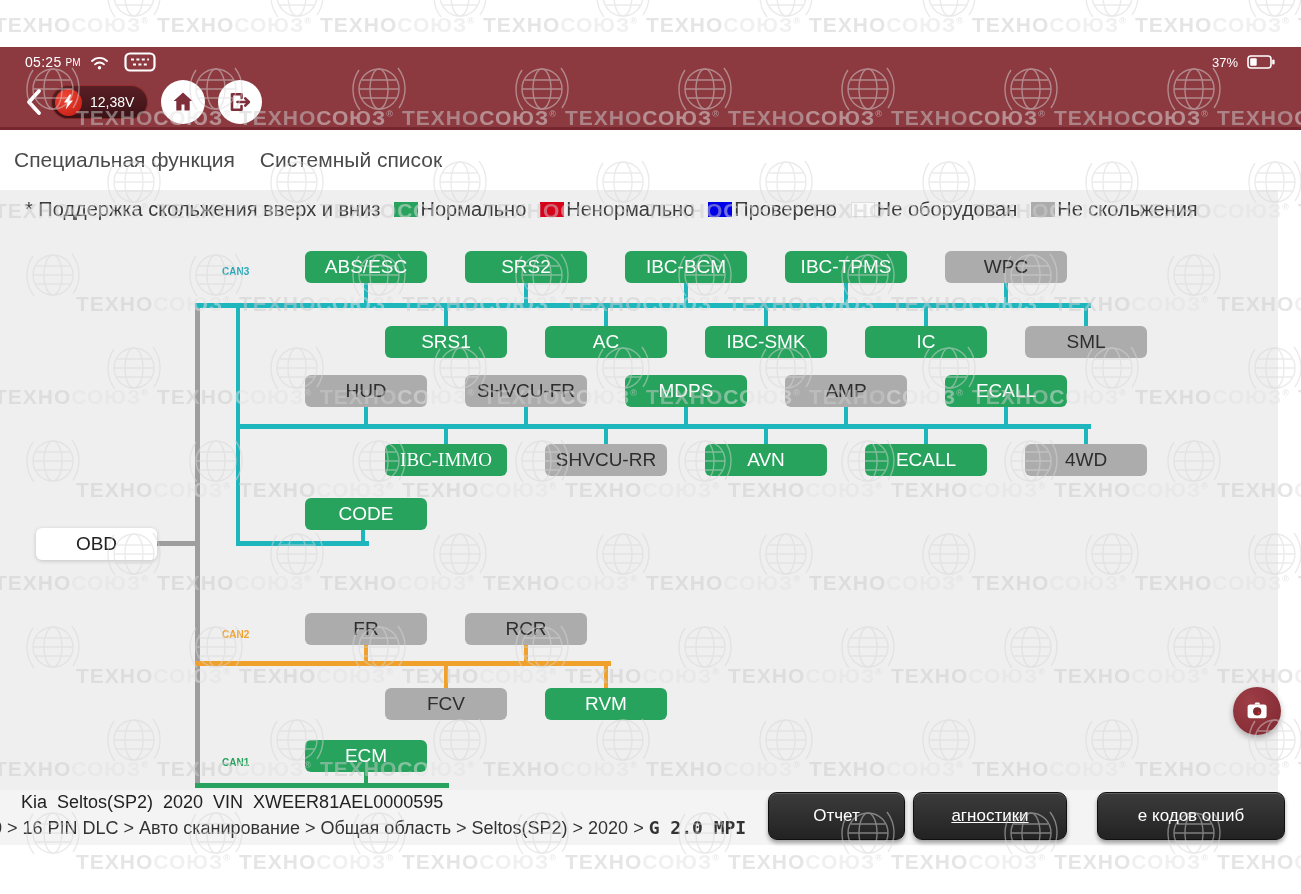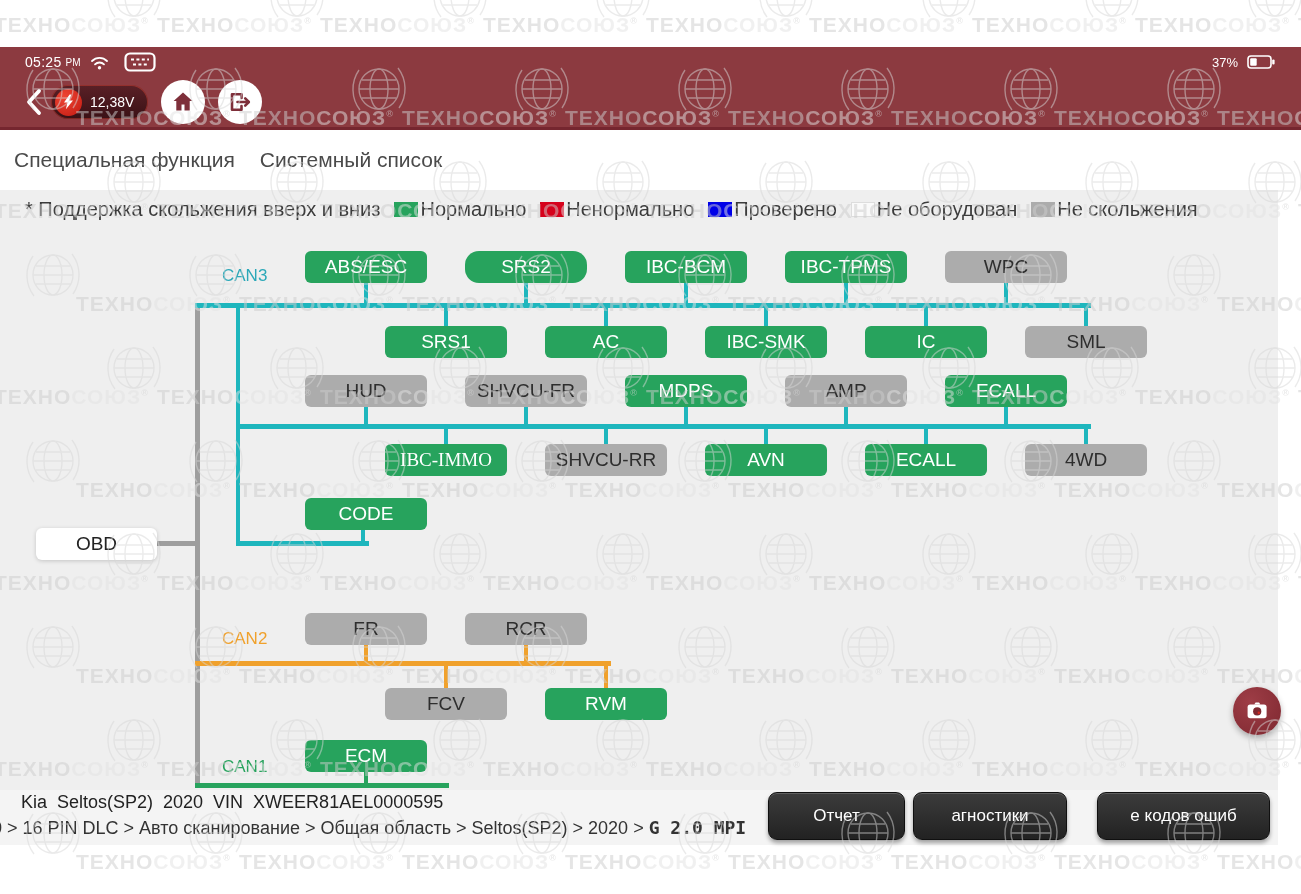--- a/index.html
+++ b/index.html
@@ -31,21 +31,21 @@
   .content{position:absolute;top:190px;left:0;width:1278px;height:600px;background:#EFEFEF;z-index:1;}
   .legend{position:absolute;top:198px;left:25px;display:flex;align-items:center;gap:14px;font-size:20px;color:#3b3b3b;z-index:3;white-space:nowrap;}
   .legend-item{display:flex;align-items:center;}
   .legend-sq{width:24px;height:15px;margin-right:2px;display:inline-block;box-sizing:border-box;}
 
   .node{position:absolute;height:32px;border-radius:6px;display:flex;align-items:center;justify-content:center;font-size:19px;z-index:3;box-sizing:border-box;cursor:pointer;}
   .node.normal{background:#27A35D;color:#fff;}
   .node.not_equipped{background:#ACACAC;color:#2E2E2E;}
   .node.obd{background:#FFFFFF;color:#222;box-shadow:0 1px 4px rgba(0,0,0,.18);cursor:default;}
   .tline{position:absolute;z-index:2;}
-  .bus-label{position:absolute;font-size:17px;z-index:3;}
+  .bus-label{position:absolute;font-size:10px;z-index:3;font-weight:bold;}
 
   .fab{position:absolute;top:687px;left:1233px;width:48px;height:48px;border-radius:50%;background:radial-gradient(circle at 35% 30%,#9e3d46,#7E2830);border:none;display:flex;align-items:center;justify-content:center;box-shadow:0 3px 6px rgba(0,0,0,.3);cursor:pointer;z-index:6;}
 
   
   .footer-strip{position:absolute;top:790px;left:0;width:1278px;height:55px;background:#F4F4F4;z-index:2;}
   .veh-info{position:absolute;top:792px;left:21px;font-size:18px;color:#222;white-space:pre;z-index:3;}
   .crumb{position:absolute;top:817px;left:-8px;font-size:18px;color:#333;white-space:pre;z-index:3;}
   .crumb .mono{font-family:"DejaVu Sans Mono","Liberation Mono",monospace;font-weight:bold;}
   .fbtn{position:absolute;top:792px;height:48px;background:linear-gradient(#3c3c3c,#222);border:1px solid #101010;border-radius:9px;color:#fff;font-size:17px;display:flex;align-items:center;justify-content:center;box-shadow:0 3px 4px rgba(0,0,0,.35),inset 0 1px 0 rgba(255,255,255,.18);z-index:6;overflow:hidden;white-space:nowrap;cursor:pointer;}
 
@@ -190,21 +190,21 @@
       <div class="tline" style="left: 238px; top: 541px; width: 131px; height: 5px; background: rgb(30, 182, 189);"></div>
       <div class="tline" style="left: 361px; top: 530px; width: 4px; height: 13px; background: rgb(30, 182, 189);"></div>
       <div class="tline" style="left: 195px; top: 661px; width: 416px; height: 5px; background: rgb(240, 161, 44);"></div>
       <div class="tline" style="left: 364px; top: 645px; width: 4px; height: 16px; background: rgb(240, 161, 44);"></div>
       <div class="tline" style="left: 524px; top: 645px; width: 4px; height: 16px; background: rgb(240, 161, 44);"></div>
       <div class="tline" style="left: 444px; top: 661px; width: 4px; height: 27px; background: rgb(240, 161, 44);"></div>
       <div class="tline" style="left: 604px; top: 661px; width: 4px; height: 27px; background: rgb(240, 161, 44);"></div>
       <div class="tline" style="left: 195px; top: 783px; width: 254px; height: 5px; background: rgb(39, 163, 93);"></div>
       <div class="tline" style="left: 364px; top: 772px; width: 4px; height: 11px; background: rgb(39, 163, 93);"></div>
       <div class="node normal" style="left: 305px; top: 251px; width: 122px;">ABS/ESC</div>
-      <div class="node normal" style="left: 465px; top: 251px; width: 122px; border-radius: 14px;">SRS2</div>
+      <div class="node normal" style="left: 465px; top: 251px; width: 122px;">SRS2</div>
       <div class="node normal" style="left: 625px; top: 251px; width: 122px;">IBC-BCM</div>
       <div class="node normal" style="left: 785px; top: 251px; width: 122px;">IBC-TPMS</div>
       <div class="node not_equipped" style="left: 945px; top: 251px; width: 122px;">WPC</div>
       <div class="node normal" style="left: 385px; top: 326px; width: 122px;">SRS1</div>
       <div class="node normal" style="left: 545px; top: 326px; width: 122px;">AC</div>
       <div class="node normal" style="left: 705px; top: 326px; width: 122px;">IBC-SMK</div>
       <div class="node normal" style="left: 865px; top: 326px; width: 122px;">IC</div>
       <div class="node not_equipped" style="left: 1025px; top: 326px; width: 122px;">SML</div>
       <div class="node not_equipped" style="left: 305px; top: 375px; width: 122px;">HUD</div>
       <div class="node not_equipped" style="left: 465px; top: 375px; width: 122px;">SHVCU-FR</div>
@@ -236,21 +236,21 @@
           <circle cx="12.2" cy="12.4" r="4.1" fill="#7E2830"></circle>
           <circle cx="13.8" cy="13.7" r="1.2" fill="#D6281E"></circle>
         </svg>
     </span>
   </button>
 
   <footer>
     <div class="footer-strip"></div>
     <div class="veh-info">Kia  Seltos(SP2)  2020  VIN  XWEER81AEL0000595</div>
     <div class="crumb"><span>0 &gt; 16 PIN DLC &gt; Авто сканирование &gt; Общая область &gt; Seltos(SP2) &gt; 2020 &gt; </span><span class="mono">G 2.0 MPI</span></div>
-    <span id="footerButtons"><button class="fbtn" style="left: 768px; width: 137px;">Отчет</button><button class="fbtn" style="left: 913px; width: 154px;">агностики</button><button class="fbtn" style="left: 1097px; width: 173px;">е кодов ошиб</button></span>
+    <span id="footerButtons"><button class="fbtn" style="left: 768px; width: 137px;">Отчет</button><button class="fbtn" style="left: 913px; width: 154px; text-decoration: underline;">агностики</button><button class="fbtn" style="left: 1097px; width: 188px;">е кодов ошиб</button></span>
   </footer>
 
   <div class="watermark" id="watermark">
       <span class="wm-globe" style="left: -60px; top: -35px;"><svg width="62" height="62" viewBox="0 0 62 62">
           <g fill="none" stroke="#d7d7d7" stroke-width="1.4">
             <circle cx="31" cy="31" r="20"></circle>
             <ellipse cx="31" cy="31" rx="9" ry="20"></ellipse>
             <path d="M11 31 h40 M14 22 h34 M14 40 h34"></path>
             <path d="M50 10 a34 34 0 0 1 1 40"></path>
             <path d="M12 52 a34 34 0 0 1 -1 -40"></path>

